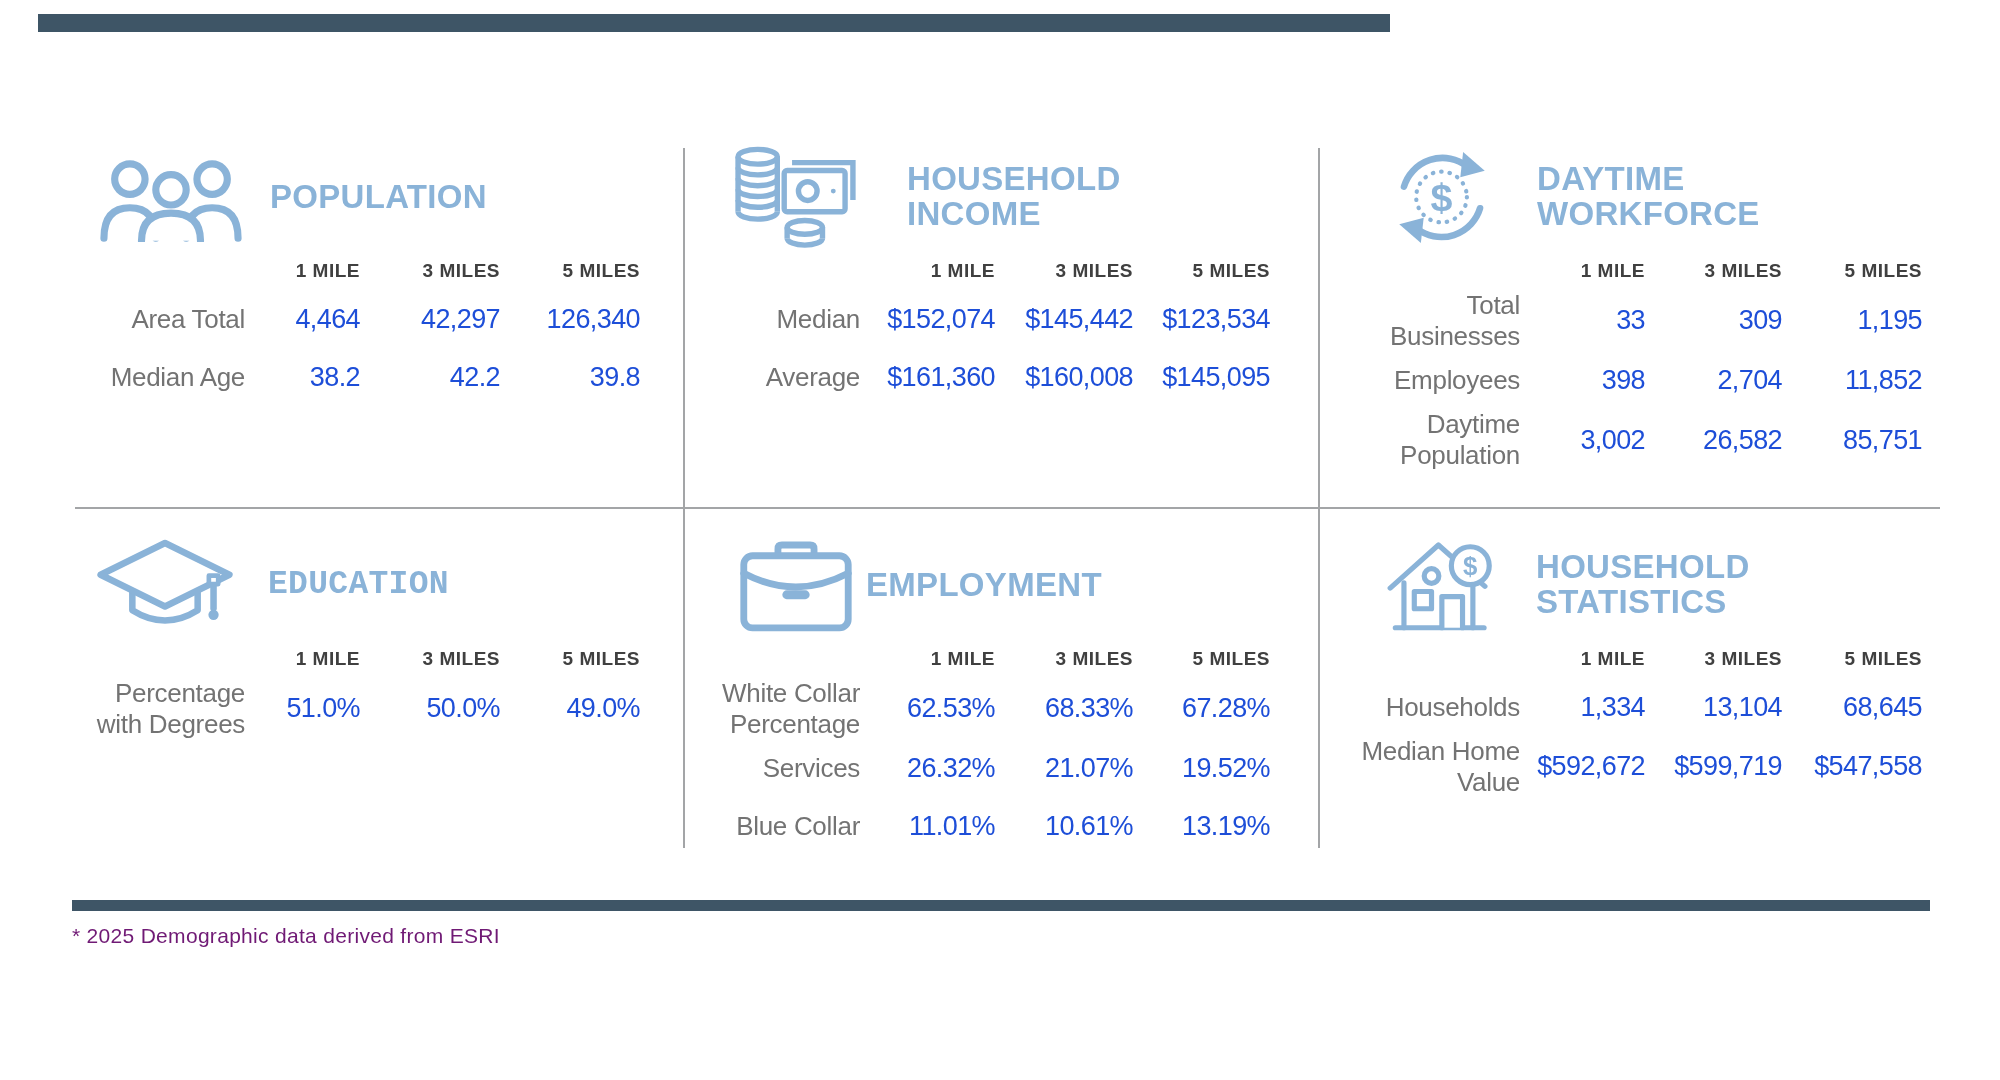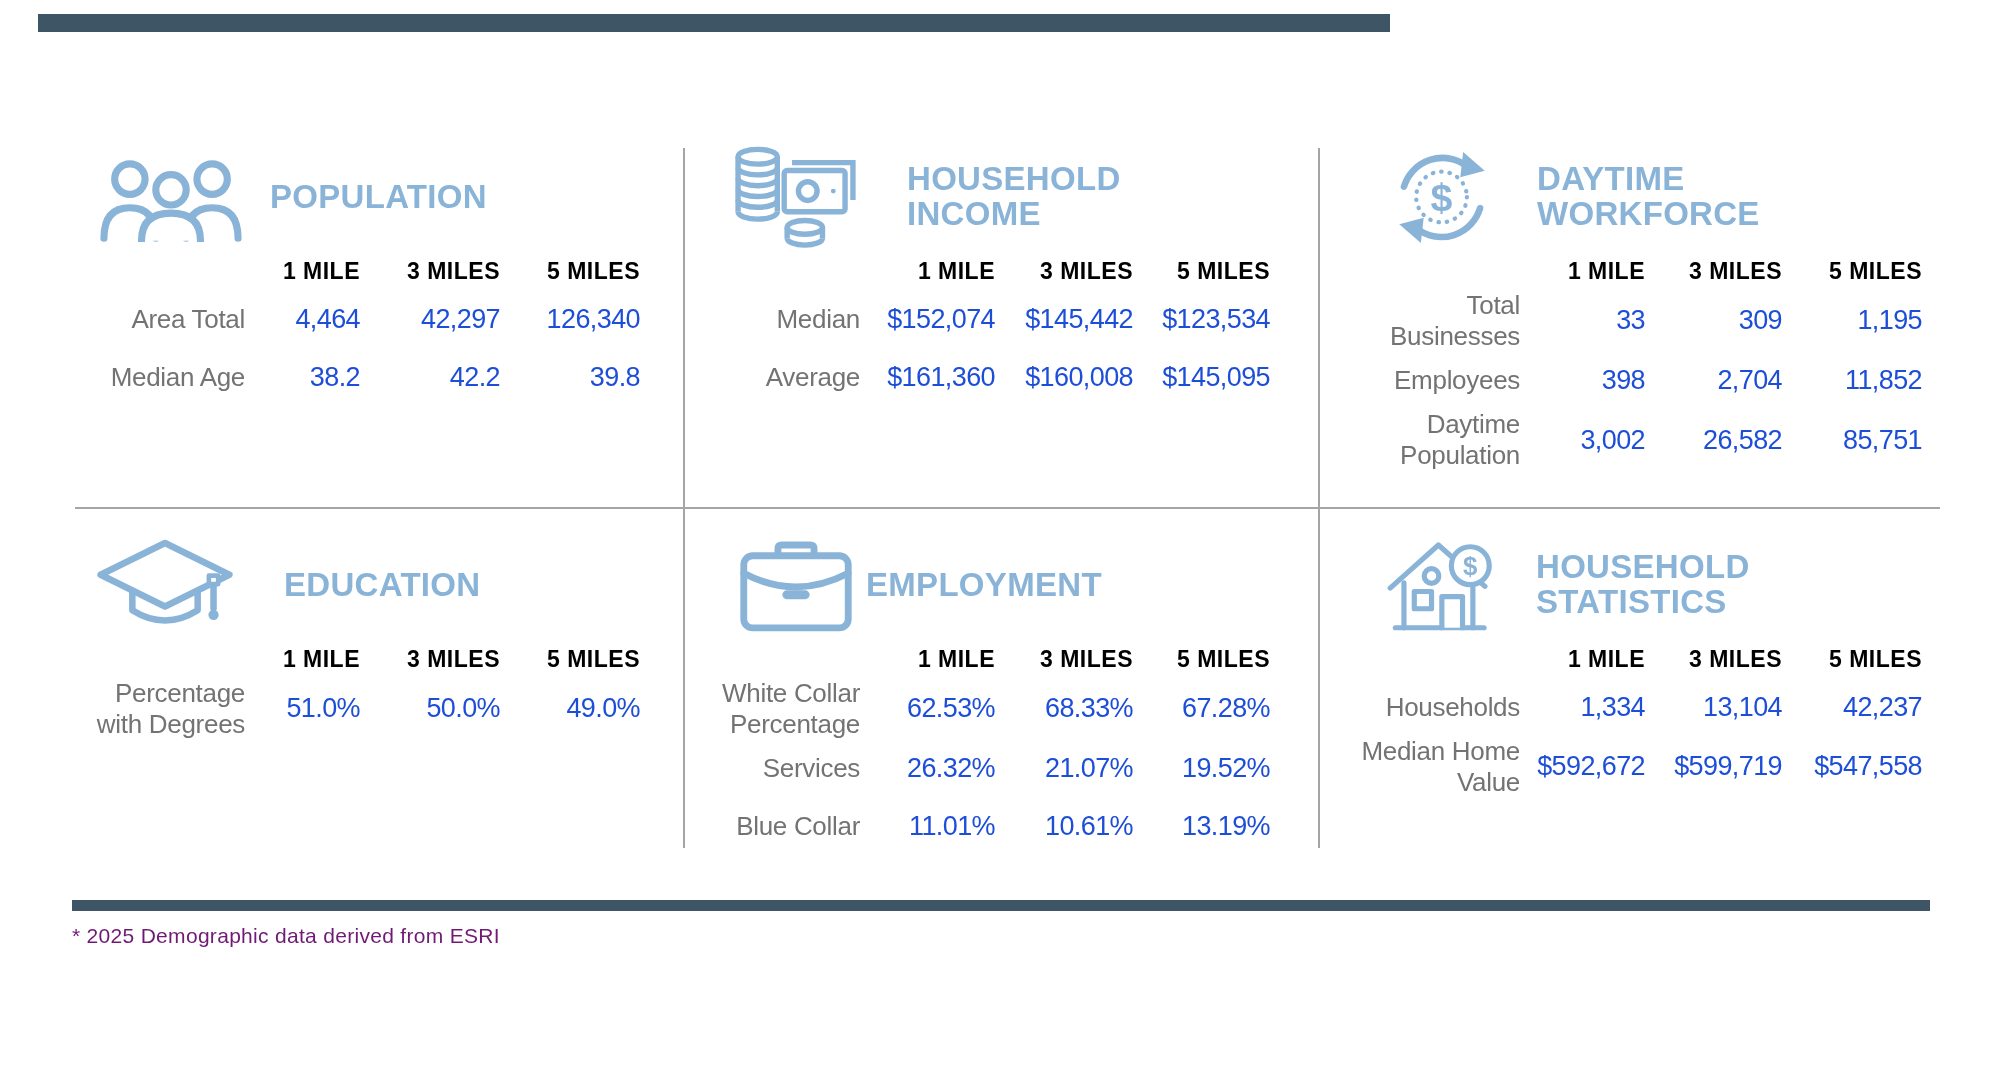--- a/index.html
+++ b/index.html
@@ -20,21 +20,21 @@
   .panel-title.two-line { white-space:normal; width:245px; }
   .icon-box { flex:0 0 auto; display:flex; align-items:center; justify-content:center; }
 
   .grid { display:grid; }
   .grid-a { grid-template-columns:170px 115px 140px 140px; }
   .grid-b { grid-template-columns:190px 135px 138px 137px; }
   .grid-c { grid-template-columns:160px 125px 137px 140px; }
 
   .cell { display:flex; align-items:center; justify-content:flex-end; text-align:right; }
   .hdr {
-    height:38px; font-size:23px; font-weight:bold; color:#000000; letter-spacing:0.5px;
+    height:38px; font-size:19px; font-weight:bold; color:#404040; letter-spacing:0.5px;
   }
   .lbl {
     min-height:58px; font-size:26px; color:#737373; letter-spacing:-0.3px; line-height:1.18;
   }
   .val {
     min-height:58px; font-size:27px; color:#1d4ed8; letter-spacing:-0.6px;text-align:right;
   }
   .footnote {
     position:absolute; left:72px; top:924px; font-size:21px; color:#701a75; letter-spacing:0.3px;
   }
@@ -162,21 +162,21 @@
       <div class="cell val">11,852</div>
 
       <div class="cell lbl">Daytime Population</div>
       <div class="cell val">3,002</div>
       <div class="cell val">26,582</div>
       <div class="cell val">85,751</div>
     </div>
   </section>
 
   <section class="panel" style="left:75px; top:530px; width:595px;">
-    <div class="panel-head" style="padding-left:20px; gap:40px;">
+    <div class="panel-head" style="padding-left:20px; gap:24px;font-family:Liberation Mono, monospace;">
       <span class="icon-box">
         <svg width="140" height="100" viewBox="0 0 150 106">
           <g fill="none" stroke="#8ab3d8" stroke-width="7" stroke-linejoin="round" stroke-linecap="round">
             <path d="M40 58 V80 Q75 102 110 80 V58" fill="#fff"></path>
             <polygon points="75,8 144,42 75,76 6,42" fill="#fff"></polygon>
             <path d="M127 52 V78"></path>
             <rect x="122" y="43" width="10" height="9" fill="#fff" stroke-width="5"></rect>
             <circle cx="127" cy="85" r="5.5" fill="#8ab3d8" stroke="none"></circle>
           </g>
         </svg>
@@ -254,21 +254,21 @@
     </div>
     <div class="grid grid-c">
       <div class="cell hdr"></div>
       <div class="cell hdr">1 MILE</div>
       <div class="cell hdr">3 MILES</div>
       <div class="cell hdr">5 MILES</div>
 
       <div class="cell lbl">Households</div>
       <div class="cell val">1,334</div>
       <div class="cell val">13,104</div>
-      <div class="cell val">42,237</div>
+      <div class="cell val">68,645</div>
 
       <div class="cell lbl">Median Home Value</div>
       <div class="cell val">$592,672</div>
       <div class="cell val">$599,719</div>
       <div class="cell val">$547,558</div>
     </div>
   </section>
 
   <div class="accent-bar" style="left:72px; top:900px; width:1858px; height:11px;"></div>
   <div class="footnote">* 2025 Demographic data derived from ESRI</div>

